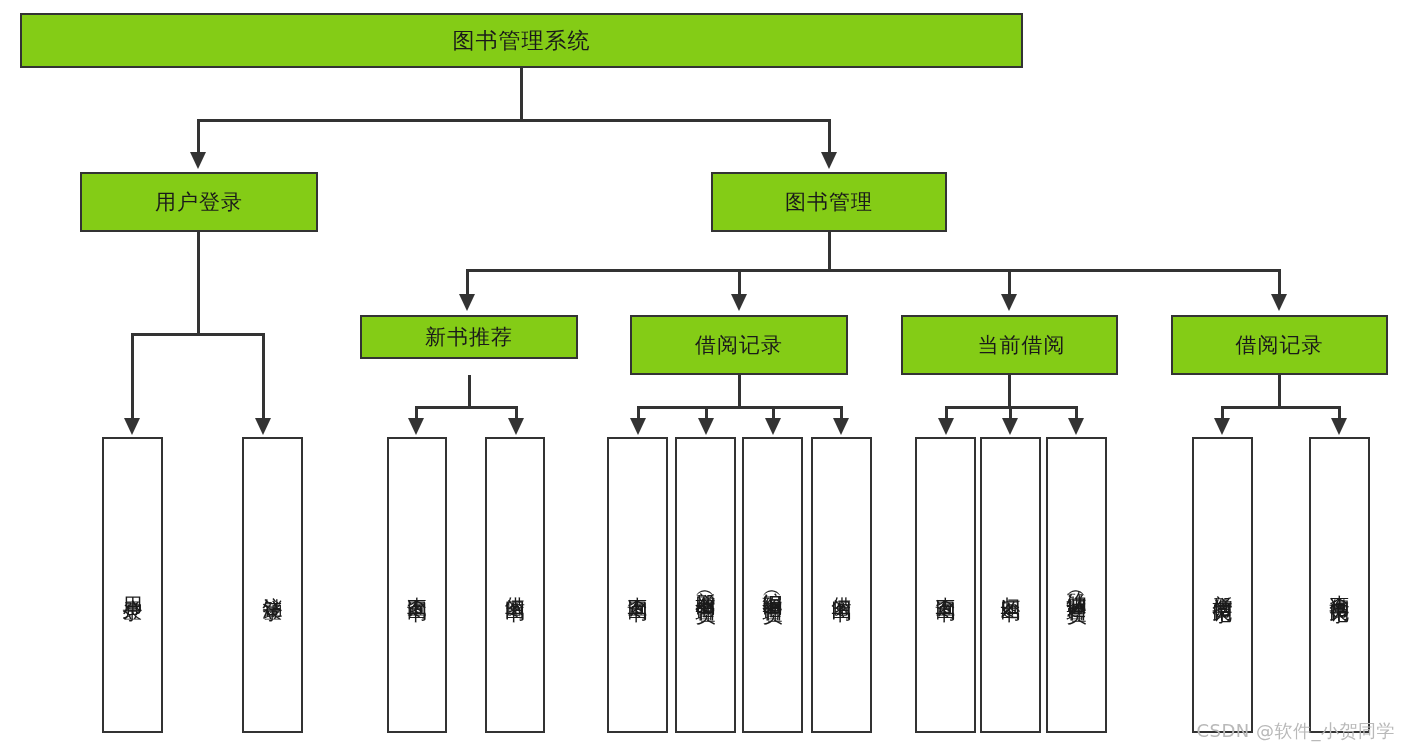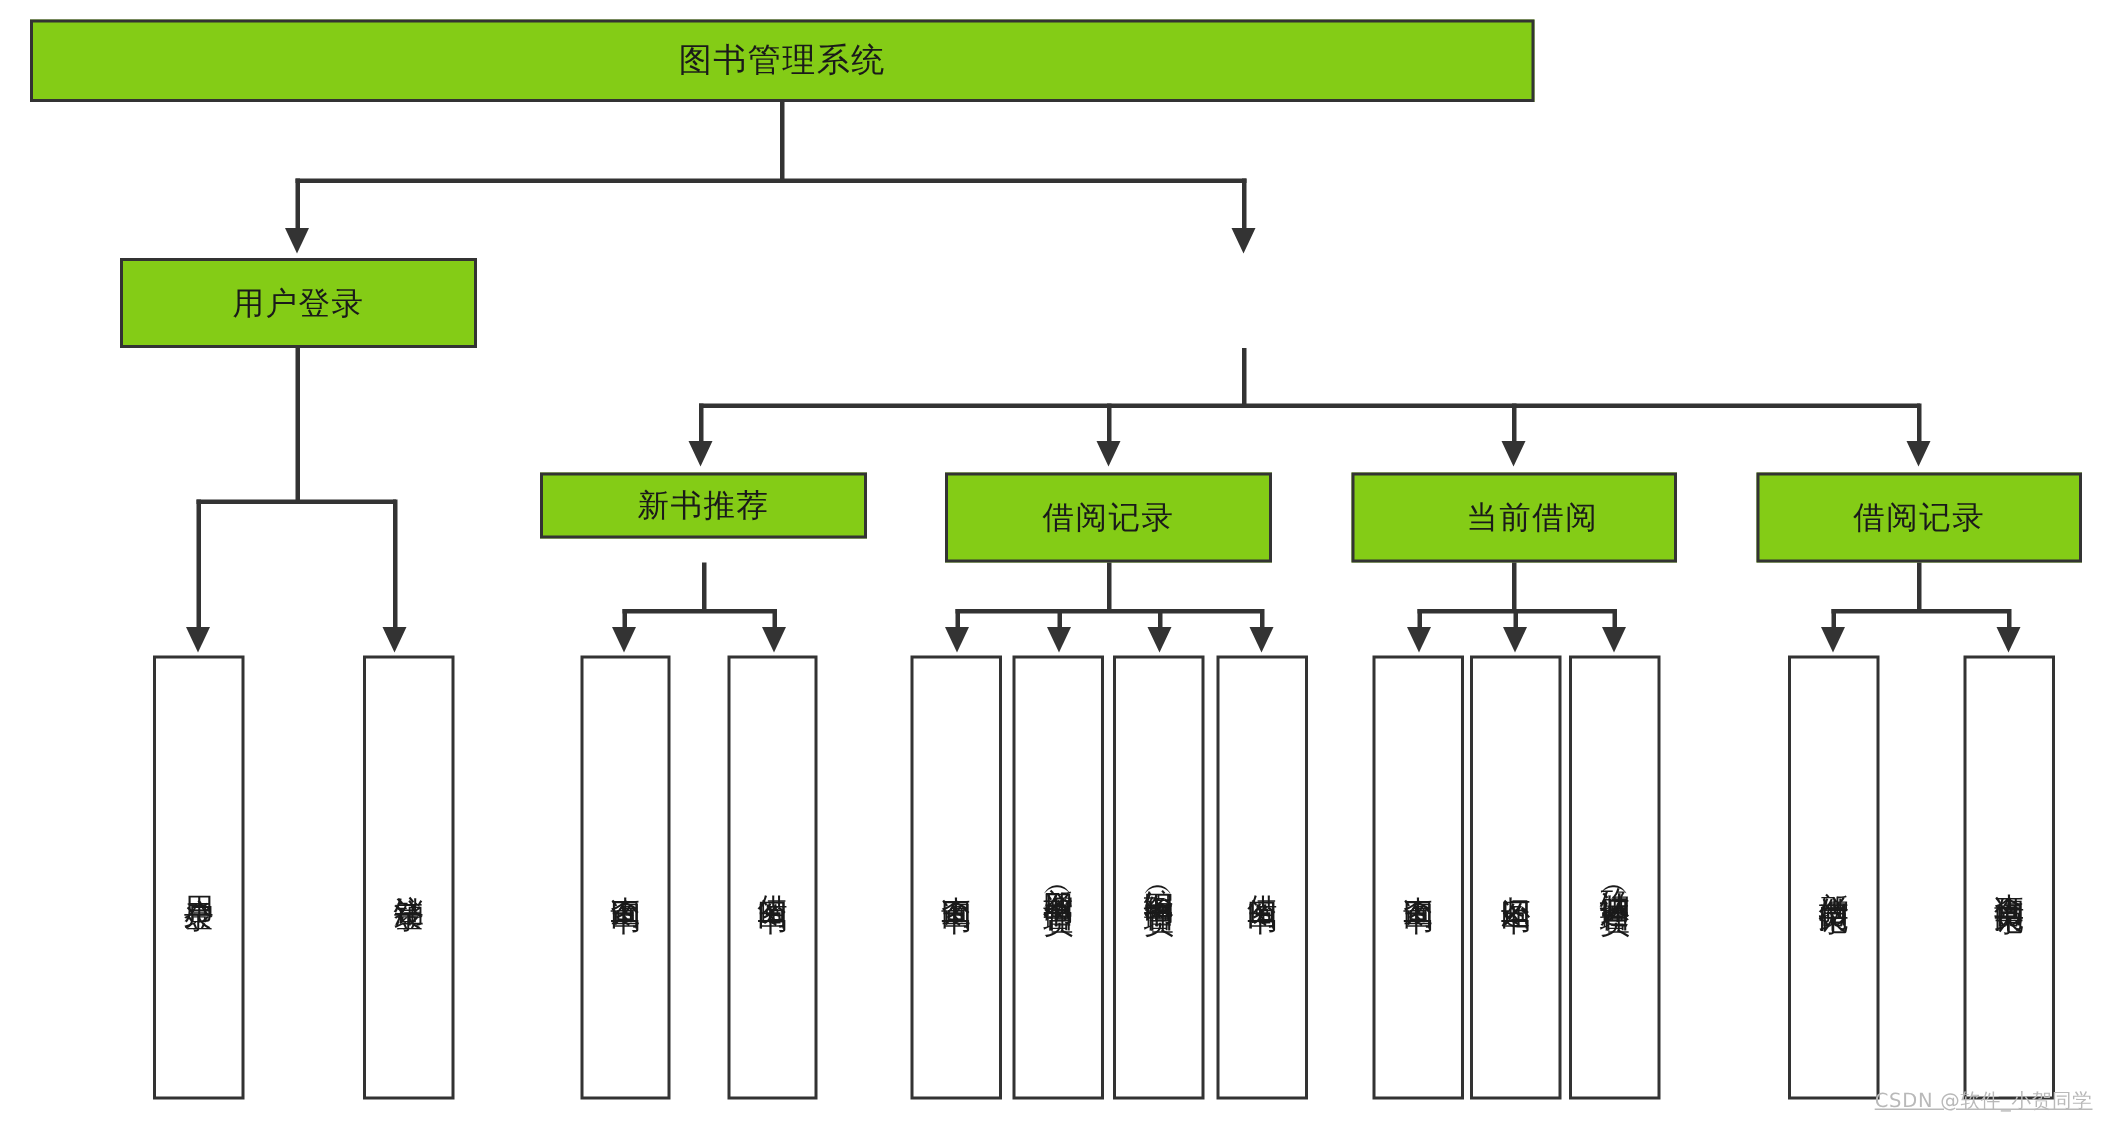--- a/index.html
+++ b/index.html
@@ -74,26 +74,25 @@
     border-left:8px solid transparent;
     border-right:8px solid transparent;
     border-top:17px solid #333333;
   }
 
   
   #watermark{
     position:absolute;
     right:10px;
     bottom:4px;
-    font-size:13px;
+    font-size:18px;
     color:#b9b9b9;
     letter-spacing:.5px;
     white-space:nowrap;
     pointer-events:none;
-    text-decoration:underline;
   }
 </style>
 </head>
 <body>
 
 <div id="canvas">
 
   <div class="node root" style="left:20px;top:13px;width:1003px;height:55px;">
     <span class="lbl">图书管理系统</span>
   </div>
@@ -102,20 +101,23 @@
   <div class="ln h" style="left:197px;top:119px;width:634px;"></div>
   <div class="ln v" style="left:197px;top:119px;height:35px;"></div>
   <div class="ln v" style="left:828px;top:119px;height:35px;"></div>
   <div class="arrow" style="left:190px;top:152px;"></div>
   <div class="arrow" style="left:821px;top:152px;"></div>
 
   <div class="node tier2" style="left:80px;top:172px;width:238px;height:60px;">
     <span class="lbl">用户登录</span>
   </div>
 
+  <div class="node tier2" style="left:711px;top:172px;width:236px;height:60px;">
+    <span class="lbl">图书管理</span>
+  </div>
 
   <div class="ln v" style="left:197px;top:232px;height:103px;"></div>
   <div class="ln h" style="left:131px;top:333px;width:133px;"></div>
   <div class="ln v" style="left:131px;top:333px;height:87px;"></div>
   <div class="ln v" style="left:262px;top:333px;height:87px;"></div>
   <div class="arrow" style="left:124px;top:418px;"></div>
   <div class="arrow" style="left:255px;top:418px;"></div>
 
   <div class="ln v" style="left:828px;top:232px;height:39px;"></div>
   <div class="ln h" style="left:466px;top:269px;width:814px;"></div>

